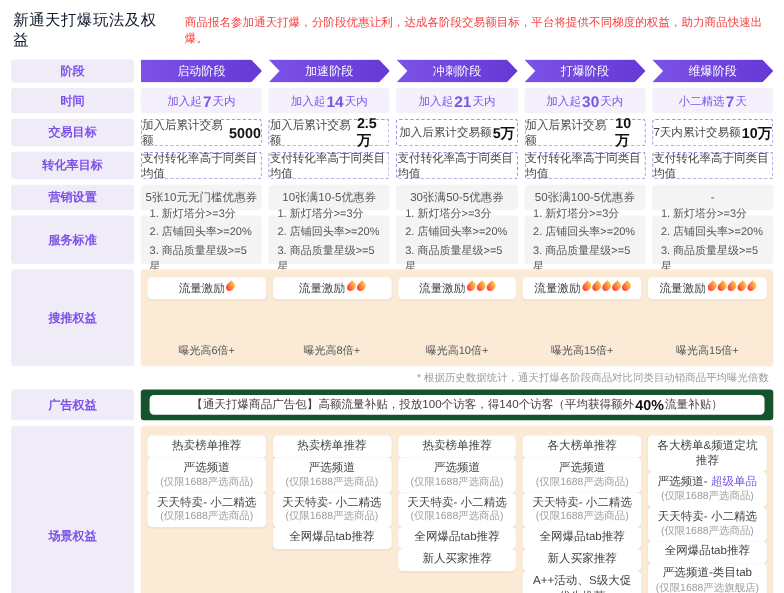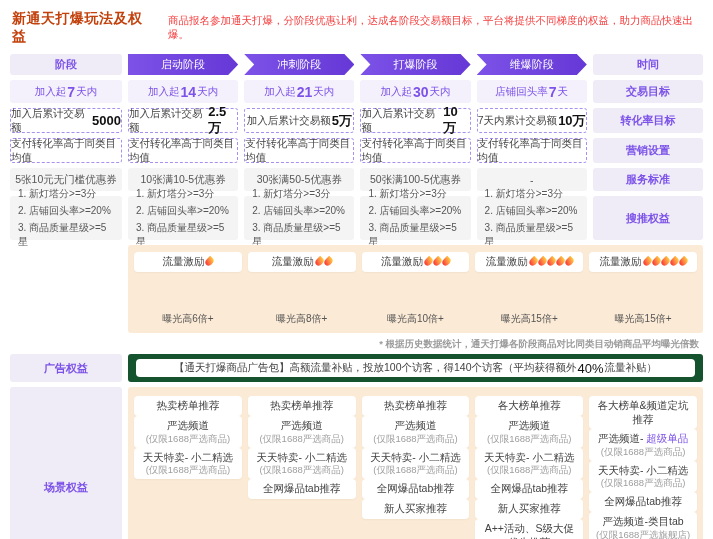--- a/index.html
+++ b/index.html
@@ -1,19 +1,19 @@
 <!DOCTYPE html>
 <html><head>
 <meta charset="utf-8">
 <style>
   * { margin:0; padding:0; box-sizing:border-box; }
   html,body { width:713px; height:539px; background:#fff; font-family:"Liberation Sans","DejaVu Sans",sans-serif; overflow:hidden; }
   .wrap { padding:8px 10px 4px 10px; }
   .titlebar { display:flex; align-items:center; margin:2px 0 8px 2px; }
-  .title { font-size:14px; font-weight:bold; color:#c2410c; letter-spacing:.5px; }
+  .title { font-size:14px; font-weight:normal; color:#0f172a; letter-spacing:.5px; }
   .subtitle { font-size:10.5px; color:#F53F3F; margin-left:14px; }
   .table { display:grid; grid-template-columns:112px repeat(5,1fr); column-gap:6px; row-gap:5px; }
   .row-label { background:#EFECF8; color:#7C52E8; font-size:11px; font-weight:bold; border-radius:3px;
                display:flex; align-items:center; justify-content:center; text-align:center; }
   
   .arrow { height:21px; background:linear-gradient(90deg,#7C52E8,#6638D6); color:#fff; font-size:11px; font-weight:normal;
            display:flex; align-items:center; justify-content:center;
            clip-path:polygon(0 0, calc(100% - 10px) 0, 100% 50%, calc(100% - 10px) 100%, 0 100%, 10px 50%); }
   .arrow.first { clip-path:polygon(0 0, calc(100% - 10px) 0, 100% 50%, calc(100% - 10px) 100%, 0 100%); }
   
@@ -36,46 +36,47 @@
   .search-grid { display:grid; grid-template-columns:repeat(5,1fr); column-gap:6px; padding:7px 6px; }
   .search-col { display:flex; flex-direction:column; align-items:center; gap:4px; }
   .pill { background:#fff; border-radius:4px; box-shadow:0 1px 2px rgba(0,0,0,.04); color:#424242;
           font-size:10.5px; display:flex; align-items:center; justify-content:center; padding:3px 5px;
           width:100%; text-align:center; flex-direction:column; min-height:20px; }
   .search-col .pill { flex-direction:row; }
   .exposure { font-size:10px; color:#555;margin-top:36px; }
   .flame { display:inline-block; width:7px; height:9px; margin-left:2px;
            background:linear-gradient(200deg,#FFC53D 15%,#FF7A45 55%,#F5222D 100%);
            border-radius:0 50% 50% 50%; transform:rotate(45deg); }
-  .footnote { grid-column:2/7; text-align:right; font-size:9.5px; color:#9B9B9B; padding-right:4px; line-height:11px;font-weight:bold; }
+  .footnote { grid-column:2/7; text-align:right; font-size:9.5px; color:#9B9B9B; padding-right:4px; line-height:11px; }
   
   .ad-zone { display:flex; align-items:center; justify-content:center; padding:5px 8px; height:28px; }
   .ad-pill { background:#fff; border-radius:4px; width:100%; height:100%; display:flex; align-items:center;
              justify-content:center; font-size:10.5px; color:#424242; }
-  .ad-pill .strong { font-size:13px; font-weight:normal; color:#111; margin:0 1px; }
+  .ad-pill .strong { font-size:13px; font-weight:bold; color:#111; margin:0 1px; }
   
   .scene-grid { display:grid; grid-template-columns:repeat(5,1fr); column-gap:6px; padding:9px 6px; height:200px; align-items:start; }
   .scene-col { display:flex; flex-direction:column; gap:0; }
   .pill-sub { font-size:9.5px; color:#9E9E9E; line-height:1.25; }
   .pill-main { line-height:1.3; }
   .hl-link { color:#7C52E8; }
 </style>
 </head>
 <body>
 
 <div class="wrap">
   <div class="titlebar">
     <div class="title">新通天打爆玩法及权益</div>
     <div class="subtitle">商品报名参加通天打爆，分阶段优惠让利，达成各阶段交易额目标，平台将提供不同梯度的权益，助力商品快速出爆。</div>
   </div>
 
   <div class="table">
 
     <div class="row-label">阶段</div>
     <div class="arrow first">启动阶段</div>
+    <div class="arrow">加速阶段</div>
     <div class="arrow">冲刺阶段</div>
     <div class="arrow">打爆阶段</div>
     <div class="arrow">维爆阶段</div>
 
     <div class="row-label">时间</div>
     <div class="cell-time">
         <span>加入起</span>
         <span class="num">7</span>
         <span>天内</span>
       </div>
@@ -88,21 +89,21 @@
         <span>加入起</span>
         <span class="num">21</span>
         <span>天内</span>
       </div>
     <div class="cell-time">
         <span>加入起</span>
         <span class="num">30</span>
         <span>天内</span>
       </div>
     <div class="cell-time">
-        <span>店铺回头率</span>
+        <span>小二精选</span>
         <span class="num">7</span>
         <span>天</span>
       </div>
 
     <div class="row-label">交易目标</div>
     <div class="cell-dashed">
         <span>加入后累计交易额</span>
         <span class="num">5000</span>
       </div>
     <div class="cell-dashed">

